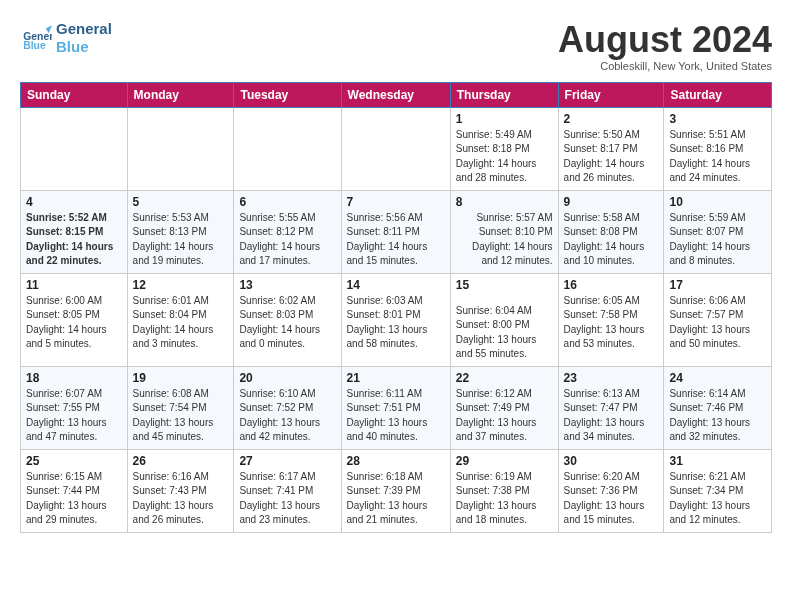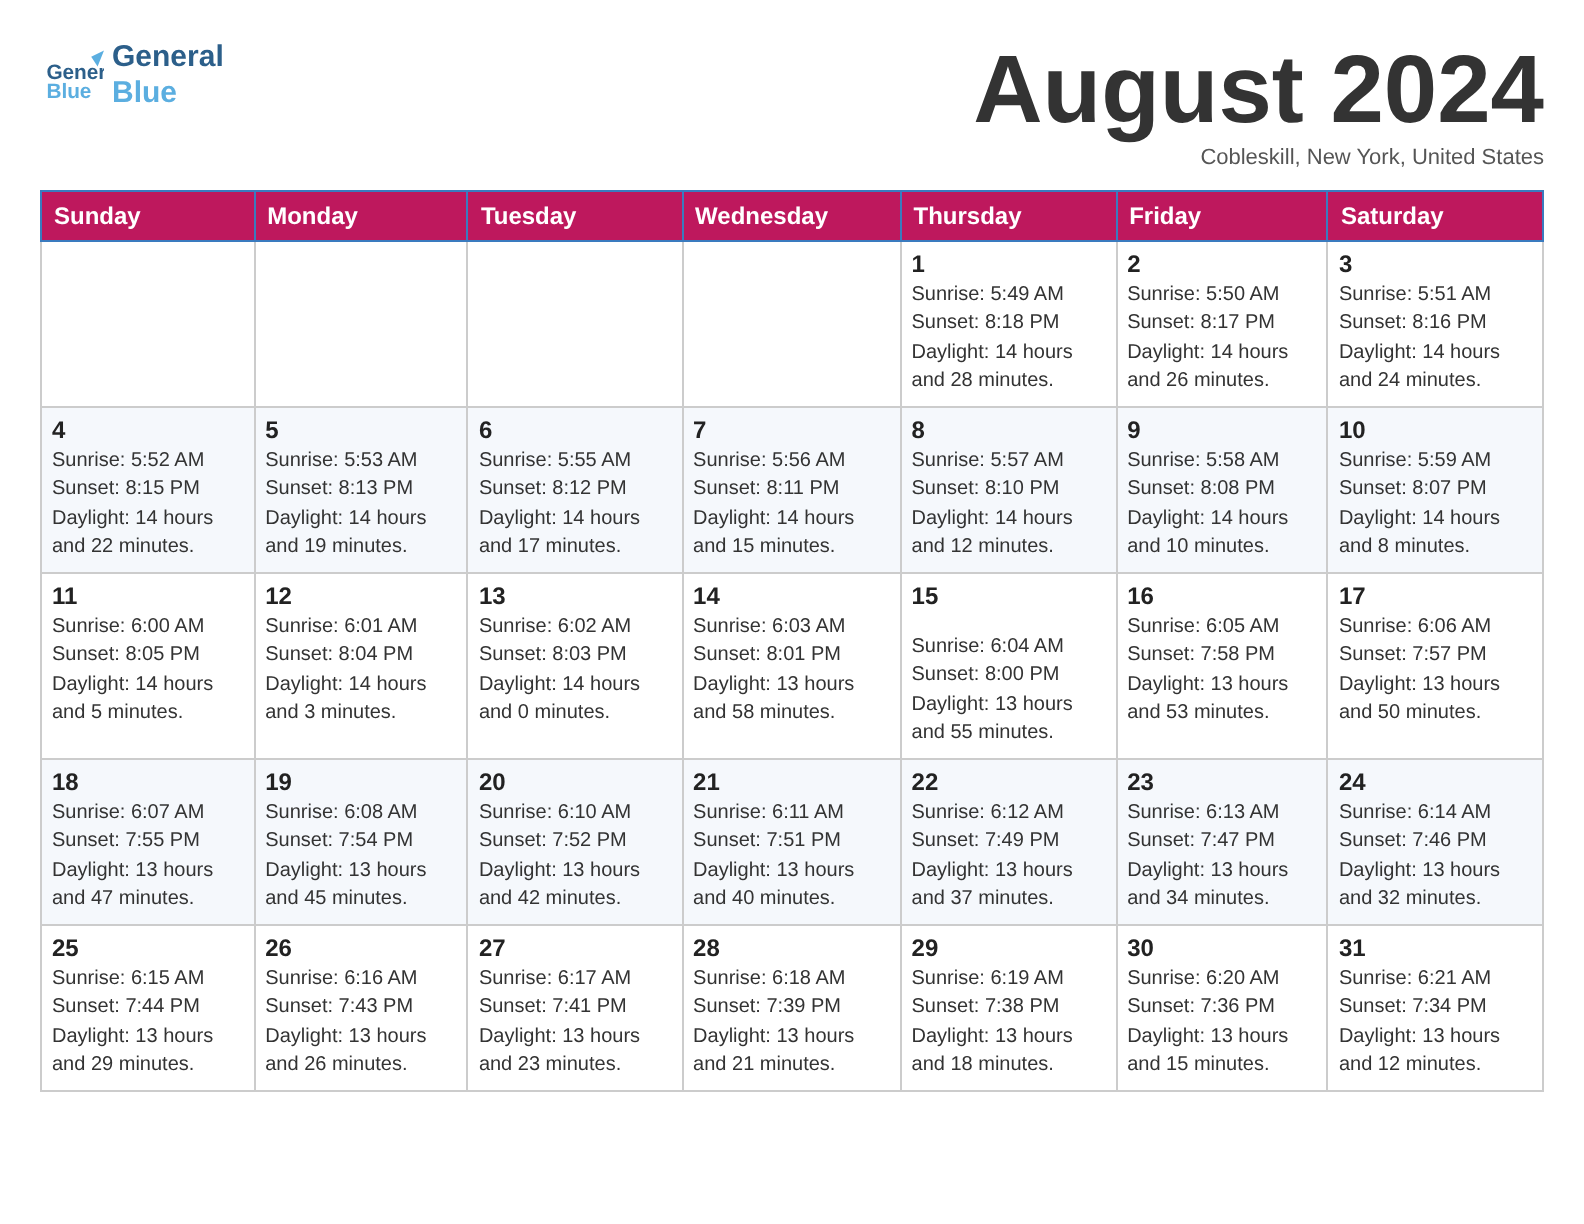--- a/index.html
+++ b/index.html
@@ -26,21 +26,21 @@
       gap: 4px;
     }
     .logo-icon {
       width: 32px;
       height: 32px;
     }
     .title-block {
       text-align: right;
     }
     .month-year {
-      font-size: 48px;
+      font-size: 36px;
       font-weight: bold;
       color: #333;
       line-height: 1.1;
     }
     .location {
       font-size: 11px;
       color: #555;
     }
     .calendar {
       width: 100%;
@@ -142,21 +142,21 @@
             <span class="day-num">3</span>
             <div class="day-info" style="white-space: pre-line;">Sunrise: 5:51 AM
 Sunset: 8:16 PM
 Daylight: 14 hours
 and 24 minutes.</div>
           </td>
         </tr>
         <tr>
           <td>
             <span class="day-num">4</span>
-            <div class="day-info" style="white-space: pre-line;">Sunrise: 5:52 AM
+            <div class="day-info" style="white-space: pre-line; font-weight: bold;">Sunrise: 5:52 AM
 Sunset: 8:15 PM
 Daylight: 14 hours
 and 22 minutes.</div>
           </td>
           <td>
             <span class="day-num">5</span>
             <div class="day-info" style="white-space: pre-line;">Sunrise: 5:53 AM
 Sunset: 8:13 PM
 Daylight: 14 hours
 and 19 minutes.</div>
@@ -170,21 +170,21 @@
           </td>
           <td>
             <span class="day-num">7</span>
             <div class="day-info" style="white-space: pre-line;">Sunrise: 5:56 AM
 Sunset: 8:11 PM
 Daylight: 14 hours
 and 15 minutes.</div>
           </td>
           <td>
             <span class="day-num">8</span>
-            <div class="day-info" style="white-space: pre-line;">Sunrise: 5:57 AM
+            <div class="day-info" style="white-space: pre-line; text-align: right;">Sunrise: 5:57 AM
 Sunset: 8:10 PM
 Daylight: 14 hours
 and 12 minutes.</div>
           </td>
           <td>
             <span class="day-num">9</span>
             <div class="day-info" style="white-space: pre-line;">Sunrise: 5:58 AM
 Sunset: 8:08 PM
 Daylight: 14 hours
 and 10 minutes.</div>

